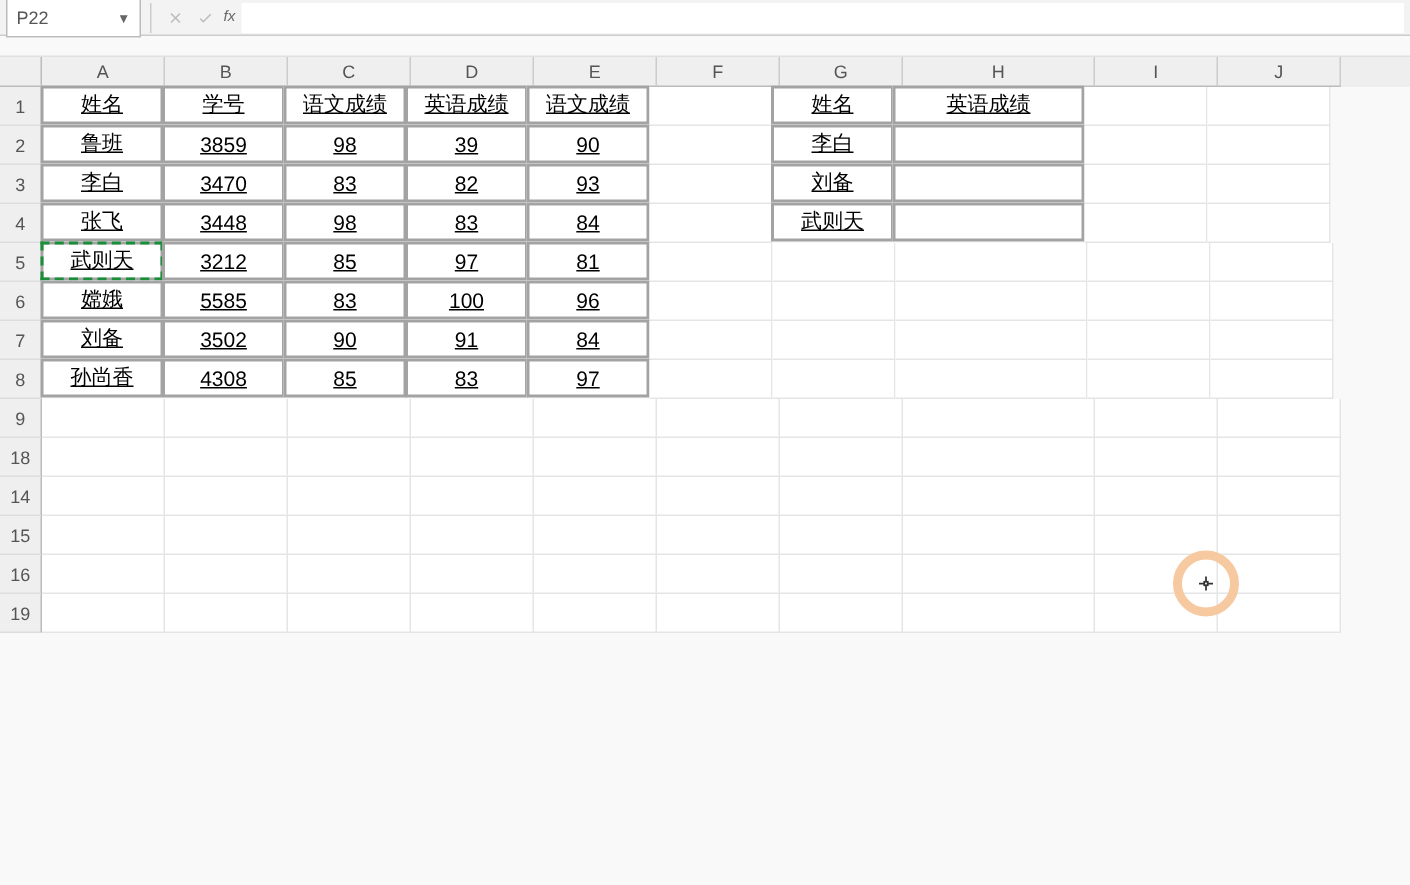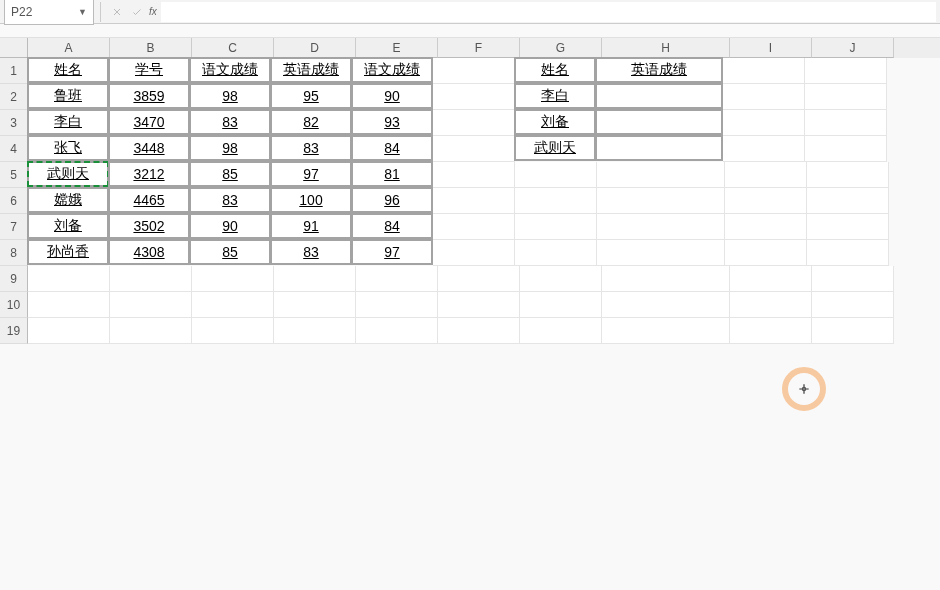--- a/index.html
+++ b/index.html
@@ -210,21 +210,21 @@
         <div class="cell bordered">姓名</div>
         <div class="cell bordered" style="width: 128px;">英语成绩</div>
         <div class="cell"></div>
         <div class="cell"></div>
       </div>
       <div class="row">
         <div class="row-header">2</div>
         <div class="cell bordered">鲁班</div>
         <div class="cell bordered">3859</div>
         <div class="cell bordered">98</div>
-        <div class="cell bordered">95</div>
+        <div class="cell bordered">39</div>
         <div class="cell bordered">90</div>
         <div class="cell"></div>
         <div class="cell bordered">李白</div>
         <div class="cell bordered" style="width: 128px;"></div>
         <div class="cell"></div>
         <div class="cell"></div>
       </div>
       <div class="row">
         <div class="row-header">3</div>
         <div class="cell bordered">李白</div>
@@ -260,21 +260,21 @@
         <div class="cell bordered">81</div>
         <div class="cell"></div>
         <div class="cell"></div>
         <div class="cell" style="width: 128px;"></div>
         <div class="cell"></div>
         <div class="cell"></div>
       </div>
       <div class="row">
         <div class="row-header">6</div>
         <div class="cell bordered">嫦娥</div>
-        <div class="cell bordered">4465</div>
+        <div class="cell bordered">5585</div>
         <div class="cell bordered">83</div>
         <div class="cell bordered">100</div>
         <div class="cell bordered">96</div>
         <div class="cell"></div>
         <div class="cell"></div>
         <div class="cell" style="width: 128px;"></div>
         <div class="cell"></div>
         <div class="cell"></div>
       </div>
       <div class="row">
@@ -310,21 +310,60 @@
         <div class="cell"></div>
         <div class="cell"></div>
         <div class="cell"></div>
         <div class="cell"></div>
         <div class="cell"></div>
         <div class="cell" style="width: 128px;"></div>
         <div class="cell"></div>
         <div class="cell"></div>
       </div>
       <div class="row">
-        <div class="row-header">10</div>
+        <div class="row-header">18</div>
+        <div class="cell"></div>
+        <div class="cell"></div>
+        <div class="cell"></div>
+        <div class="cell"></div>
+        <div class="cell"></div>
+        <div class="cell"></div>
+        <div class="cell"></div>
+        <div class="cell" style="width: 128px;"></div>
+        <div class="cell"></div>
+        <div class="cell"></div>
+      </div>
+      <div class="row">
+        <div class="row-header">14</div>
+        <div class="cell"></div>
+        <div class="cell"></div>
+        <div class="cell"></div>
+        <div class="cell"></div>
+        <div class="cell"></div>
+        <div class="cell"></div>
+        <div class="cell"></div>
+        <div class="cell" style="width: 128px;"></div>
+        <div class="cell"></div>
+        <div class="cell"></div>
+      </div>
+      <div class="row">
+        <div class="row-header">15</div>
+        <div class="cell"></div>
+        <div class="cell"></div>
+        <div class="cell"></div>
+        <div class="cell"></div>
+        <div class="cell"></div>
+        <div class="cell"></div>
+        <div class="cell"></div>
+        <div class="cell" style="width: 128px;"></div>
+        <div class="cell"></div>
+        <div class="cell"></div>
+      </div>
+      <div class="row">
+        <div class="row-header">16</div>
         <div class="cell"></div>
         <div class="cell"></div>
         <div class="cell"></div>
         <div class="cell"></div>
         <div class="cell"></div>
         <div class="cell"></div>
         <div class="cell"></div>
         <div class="cell" style="width: 128px;"></div>
         <div class="cell"></div>
         <div class="cell"></div>

